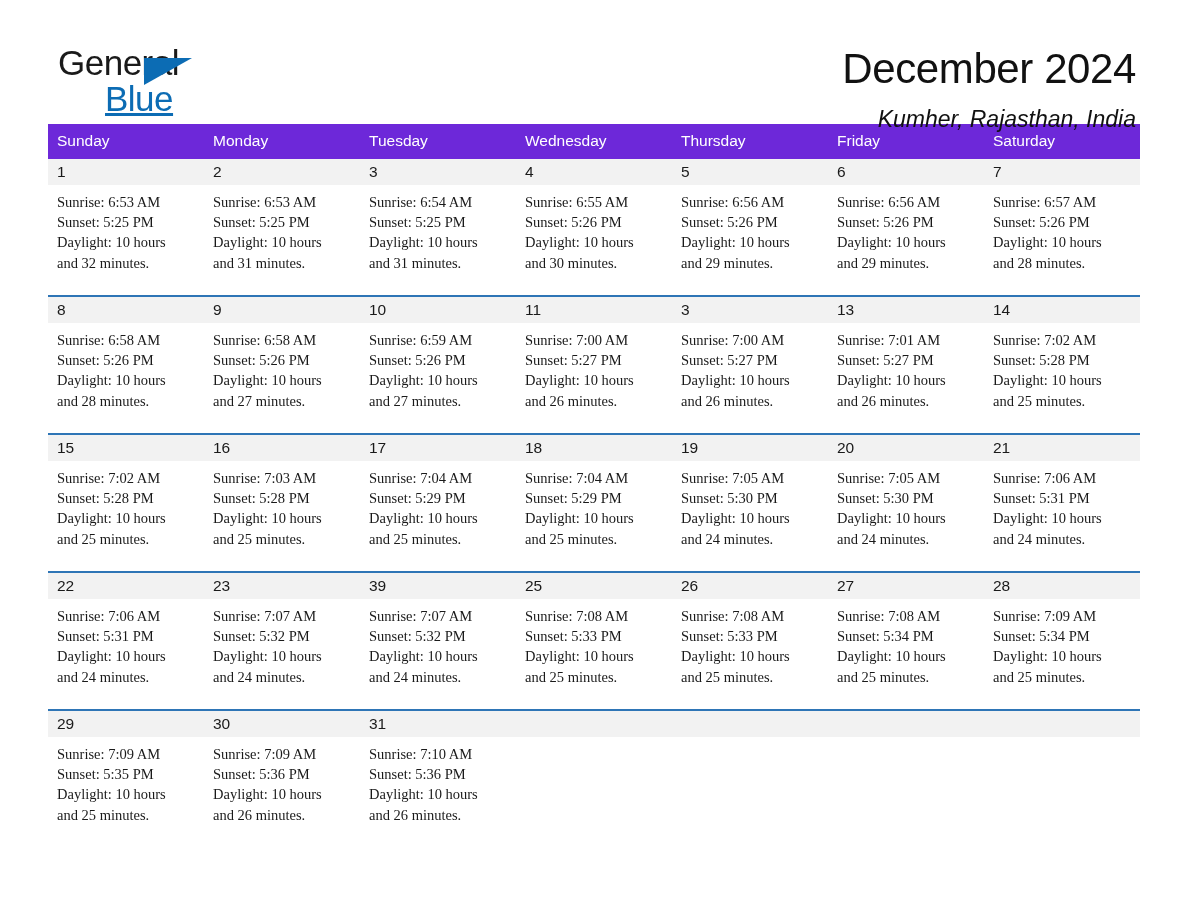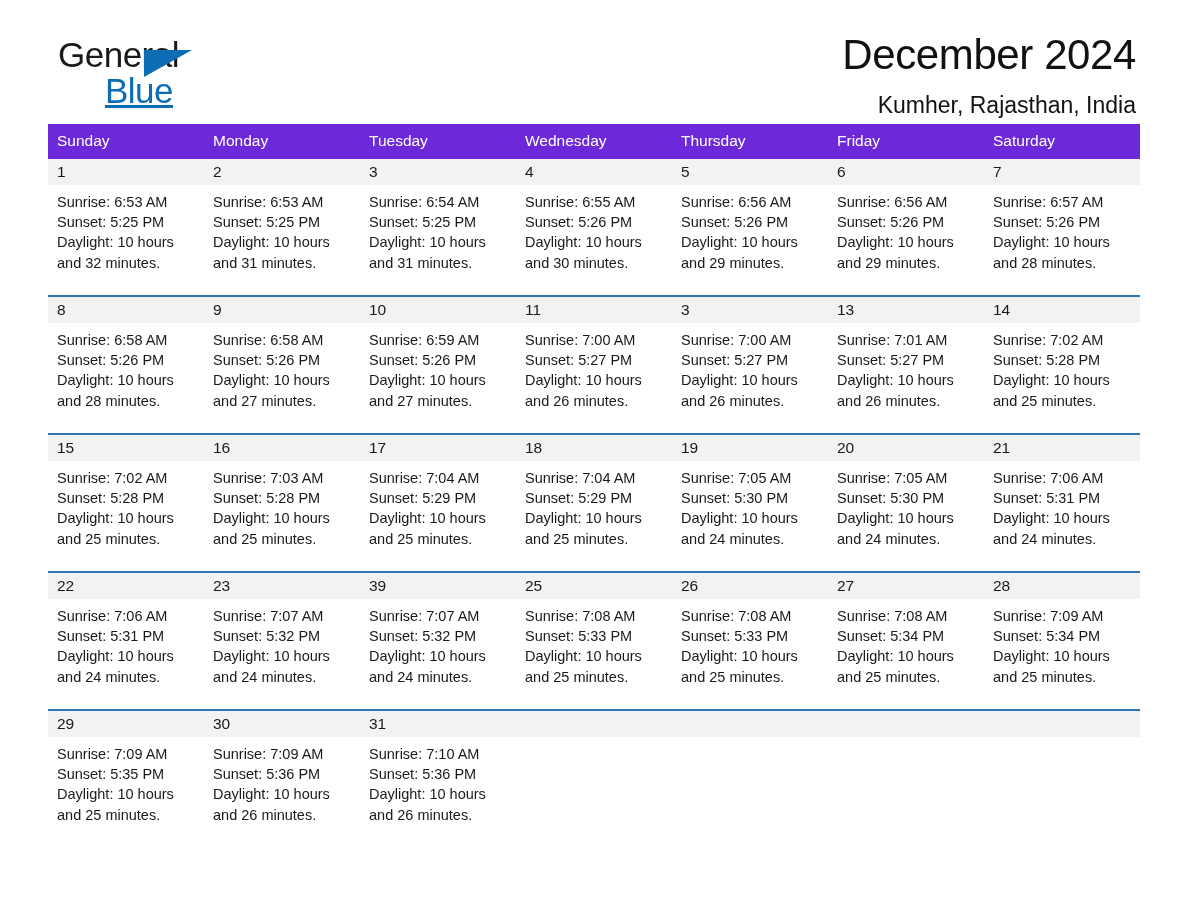--- a/index.html
+++ b/index.html
@@ -18,21 +18,21 @@
     position: relative;
     width: 1188px;
     height: 918px;
     box-sizing: border-box;
     padding: 0 48px;
   }
 
   
   .header {
     display: flex;
-    align-items: center;
+    align-items: flex-start;
     justify-content: space-between;
     padding-top: 44px;
     height: 108px;
     box-sizing: border-box;
   }
   .brand {
     position: relative;
     width: 200px;
     height: 80px;
     padding-left: 10px;
@@ -76,20 +76,21 @@
     font-weight: 400;
     color: #111111;
     letter-spacing: -0.4px;
   }
   .subtitle {
     font-size: 23px;
     line-height: 34px;
     font-weight: 400;
     color: #111111;
     margin-top: 8px;
+    font-style: italic;
   }
 
   
   .calendar {
     width: 1092px;
     margin-top: 16px;
   }
   .dow-row {
     display: flex;
     background: #6d28d9;
@@ -128,20 +129,21 @@
   }
   .day-number {
     font-size: 15.5px;
     line-height: 26px;
     color: #1a1a1a;
     padding-left: 9px;
     display: block;
   }
   .day-body {
     padding: 7px 6px 0 9px;
+    font-family: Liberation Serif, serif;
   }
   .day-line {
     font-size: 14.5px;
     line-height: 20.2px;
     color: #1a1a1a;
     white-space: nowrap;
   }
   .day.empty .day-number-band {
     background: #f2f2f2;
   }

